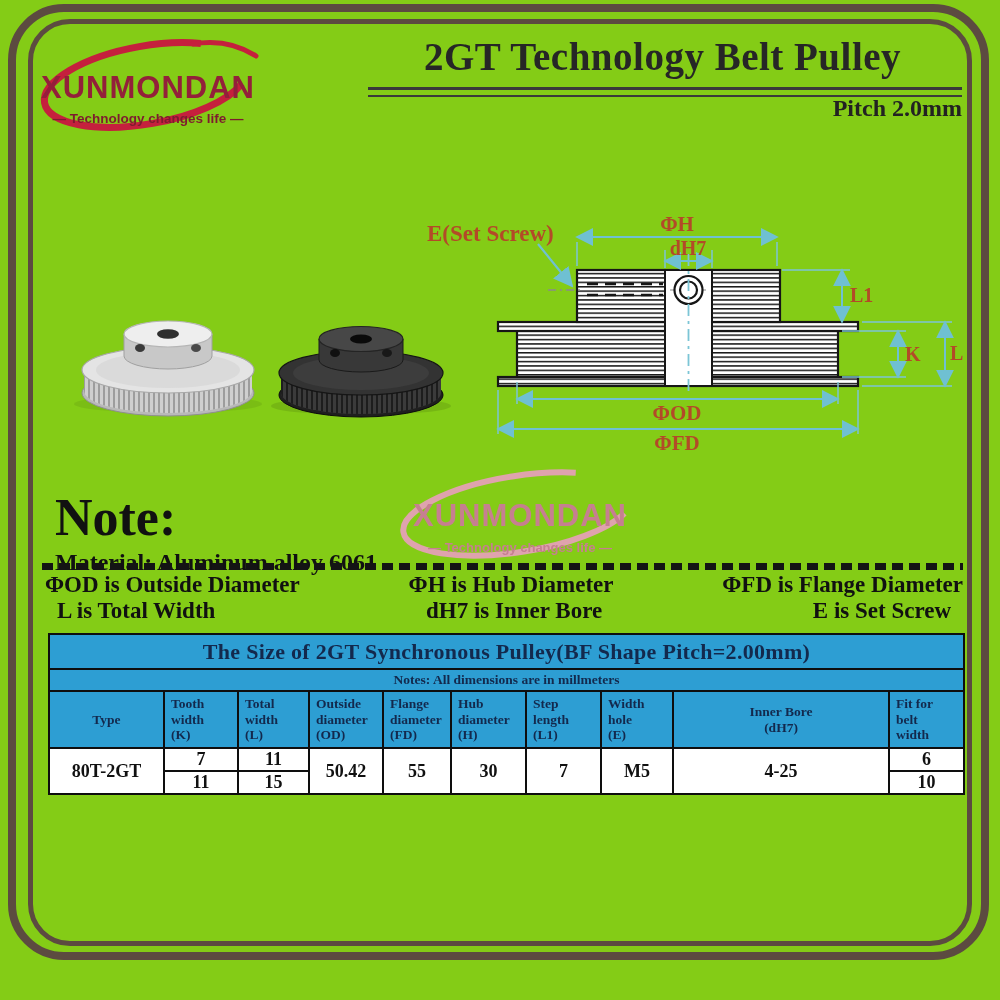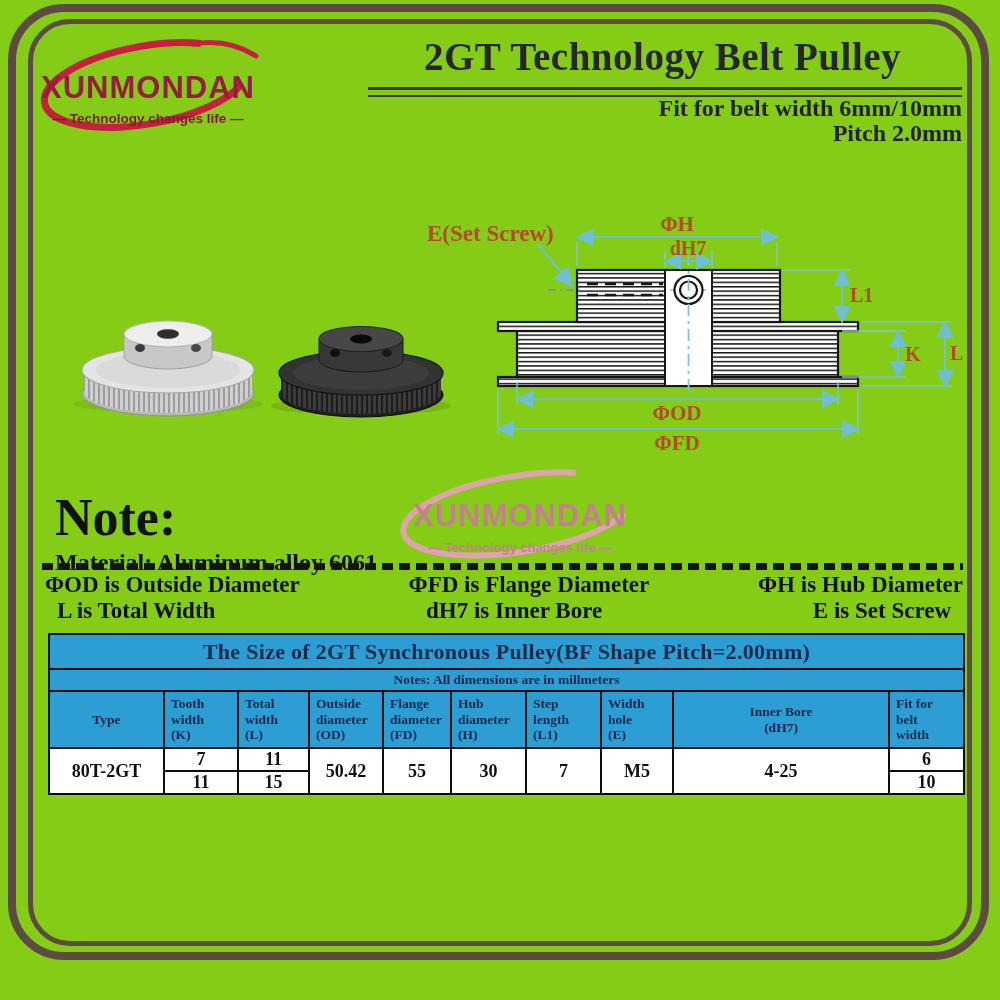--- a/index.html
+++ b/index.html
@@ -51,21 +51,20 @@
   <svg style="position:absolute;left:28px;top:30px;overflow:visible" width="240" height="115" viewBox="0 0 240 115">
     <ellipse cx="118" cy="55" rx="103" ry="39" fill="none" stroke="#c5203d" stroke-width="7" transform="rotate(-10 118 55)" stroke-dasharray="395 68" stroke-dashoffset="-18"></ellipse>
     <path d="M165 14 Q 200 8 228 26" fill="none" stroke="#c5203d" stroke-width="5" stroke-linecap="round"></path>
     <text class="sans" x="120" y="68" text-anchor="middle" font-size="31" fill="#93203a" letter-spacing="1">XUNMONDAN</text>
     <text class="sans" x="120" y="93" text-anchor="middle" font-size="13.5" fill="#7e1b2f">—  Technology changes life  —</text>
   </svg>
 
   <div class="main-title">2GT Technology Belt Pulley</div>
   <div class="title-rule"></div>
   <div class="subtitle">
-    <div>Fit for belt width 6mm/10mm</div>
     <div>Pitch 2.0mm</div>
   </div>
 
   <svg style="position:absolute;left:58px;top:282px" width="412" height="172" viewBox="0 0 412 172">
 
     <g transform="translate(110,82)">
       <ellipse cx="0" cy="40" rx="94" ry="9" fill="rgba(0,0,0,0.07)"></ellipse>
       <ellipse cx="0" cy="29" rx="86" ry="23" fill="#b9b9b9" stroke="#8f8f8f" stroke-width="1"></ellipse>
       <path d="M-84 8 L-84 27 A84 22 0 0 0 84 27 L84 8" fill="#cfcfcf"></path>
       <path d="M-84 8 L-84 27 A84 22 0 0 0 84 27 L84 8" fill="url(#teethSilver)"></path>
@@ -179,22 +178,22 @@
     <text class="sans" x="132" y="58" text-anchor="middle" font-size="31" fill="#c67f90" letter-spacing="1">XUNMONDAN</text>
     <text class="sans" x="132" y="84" text-anchor="middle" font-size="13" fill="#c67f90">—  Technology changes life  —</text>
   </svg>
 
   <div class="note-head">Note:</div>
   <div class="note-material">Material: Aluminum alloy 6061</div>
   <div class="dashed-sep"></div>
 
   <div class="defs-row" style="top:572px">
     <span>ΦOD is Outside Diameter</span>
+    <span>ΦH is Hub Diameter</span>
     <span>ΦFD is Flange Diameter</span>
-    <span>ΦH is Hub Diameter</span>
   </div>
   <div class="defs-row" style="top:598px;padding:0 12px;width:894px">
     <span>L is Total Width</span>
     <span>dH7 is Inner Bore</span>
     <span>E is Set Screw</span>
   </div>
 
   <table class="spec">
     <colgroup>
       <col style="width:115px">

